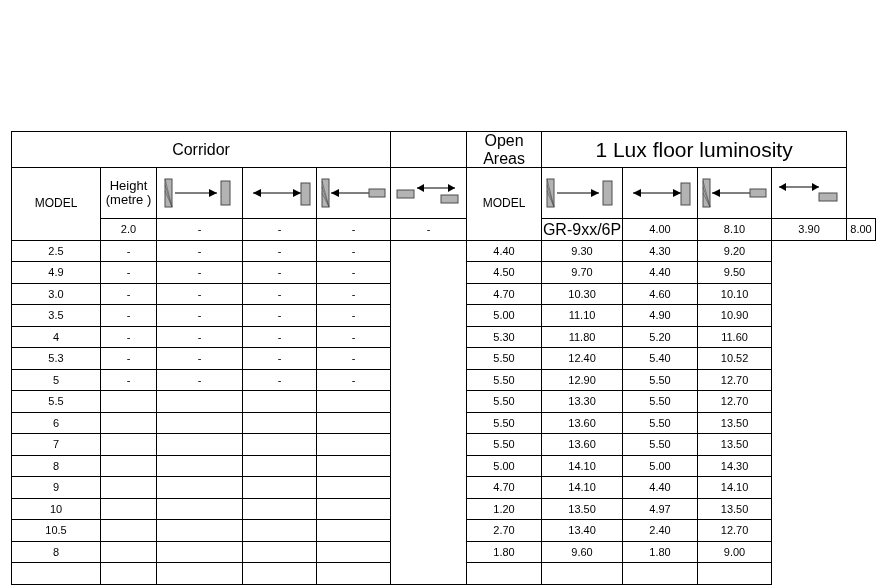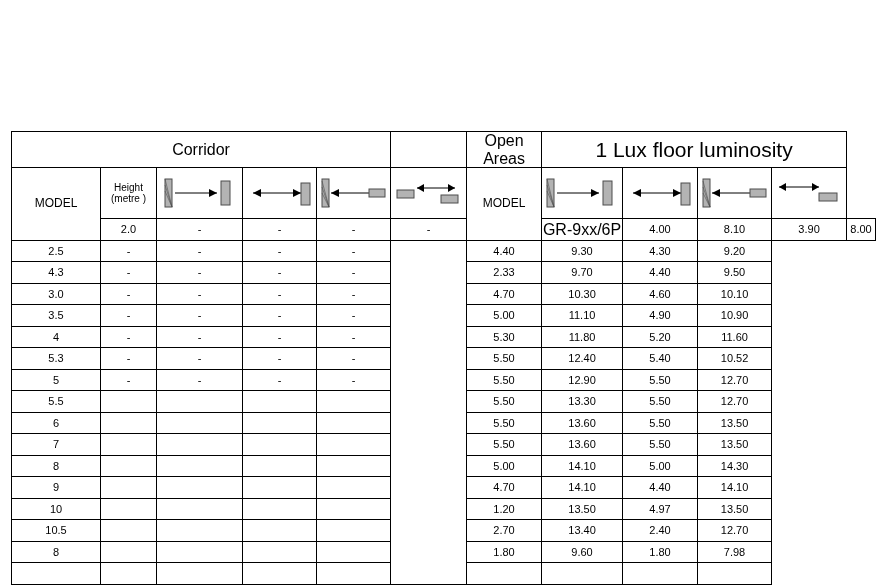--- a/index.html
+++ b/index.html
@@ -69,21 +69,21 @@
   .cell-model-left {
     text-align: left;
     font-weight: bold;
     font-size: 12px;
     padding-left: 4px;
     vertical-align: bottom;
     padding-bottom: 3px;
   }
   .cell-height {
     font-weight: bold;
-    font-size: 10px;
+    font-size: 13px;
     padding: 2px 3px;
     line-height: 1.15;
   }
   .cell-model-open {
     font-weight: bold;
     font-size: 12px;
     vertical-align: top;
     padding-top: 4px;
   }
   .icon-cell {
@@ -270,26 +270,26 @@
         <td class="dash">-</td>
         <td class="dash">-</td>
         <td rowspan="16"></td>
         <td class="val">4.40</td>
         <td class="val">9.30</td>
         <td class="val">4.30</td>
         <td class="val">9.20</td>
       </tr>
 
       <tr class="row-h">
-        <td class="h-label">4.3</td>
-        <td class="dash">-</td>
-        <td class="dash">-</td>
-        <td class="dash">-</td>
-        <td class="dash">-</td>
-        <td class="val">2.33</td>
+        <td class="h-label">4.9</td>
+        <td class="dash">-</td>
+        <td class="dash">-</td>
+        <td class="dash">-</td>
+        <td class="dash">-</td>
+        <td class="val">4.50</td>
         <td class="val">9.70</td>
         <td class="val">4.40</td>
         <td class="val">9.50</td>
       </tr>
 
       <tr class="row-h">
         <td class="h-label">3.0</td>
         <td class="dash">-</td>
         <td class="dash">-</td>
         <td class="dash">-</td>
@@ -434,21 +434,21 @@
 
       <tr class="row-h">
         <td class="h-label">8</td>
         <td class="dash"></td>
         <td class="dash"></td>
         <td class="dash"></td>
         <td class="dash"></td>
         <td class="val">1.80</td>
         <td class="val">9.60</td>
         <td class="val">1.80</td>
-        <td class="val">7.98</td>
+        <td class="val">9.00</td>
       </tr>
 
       <tr class="empty-bottom">
         <td></td>
         <td></td>
         <td></td>
         <td></td>
         <td></td>
         <td></td>
         <td></td>

